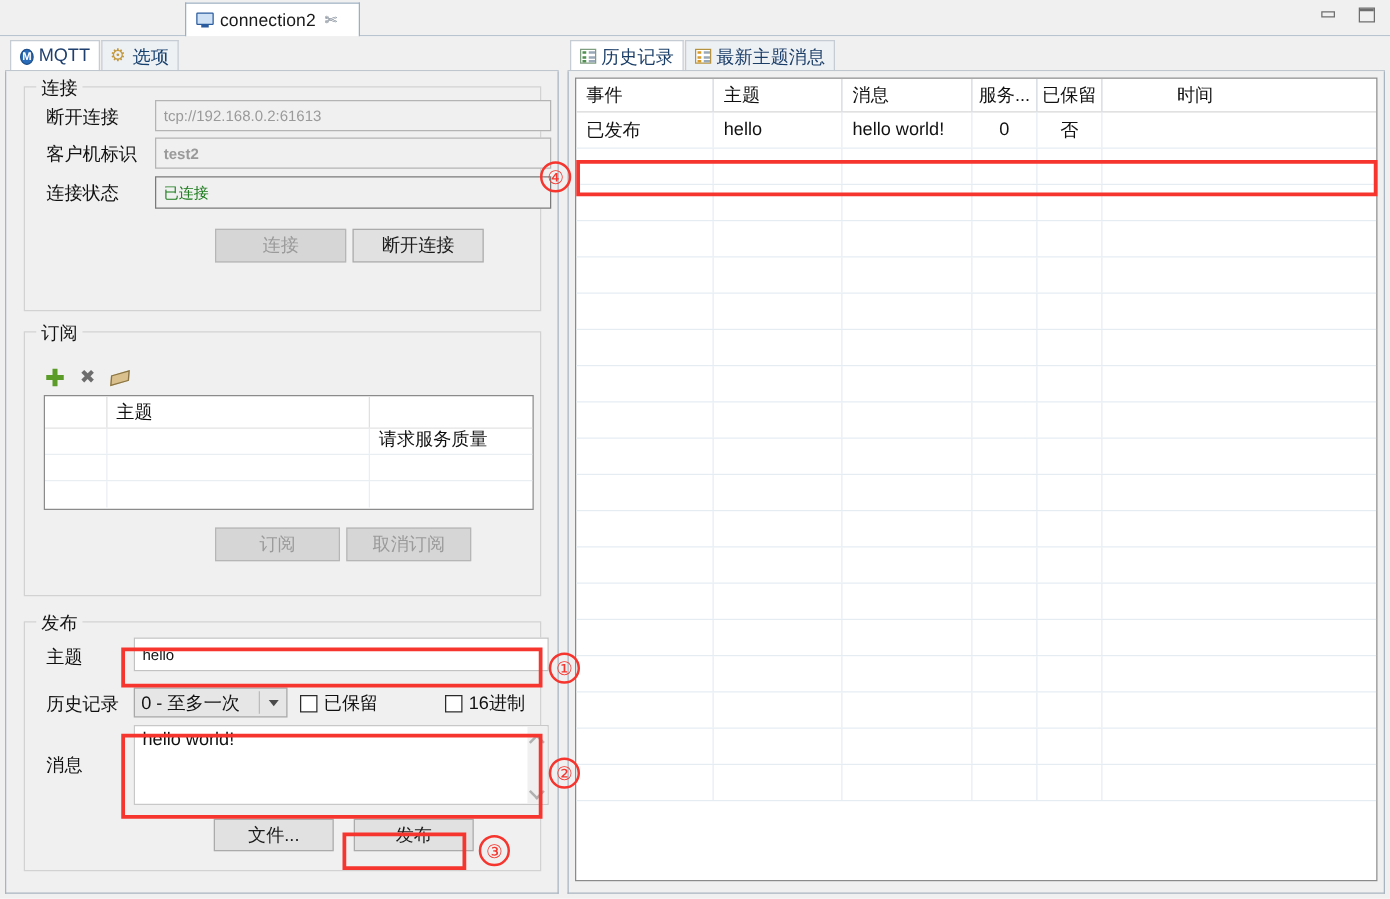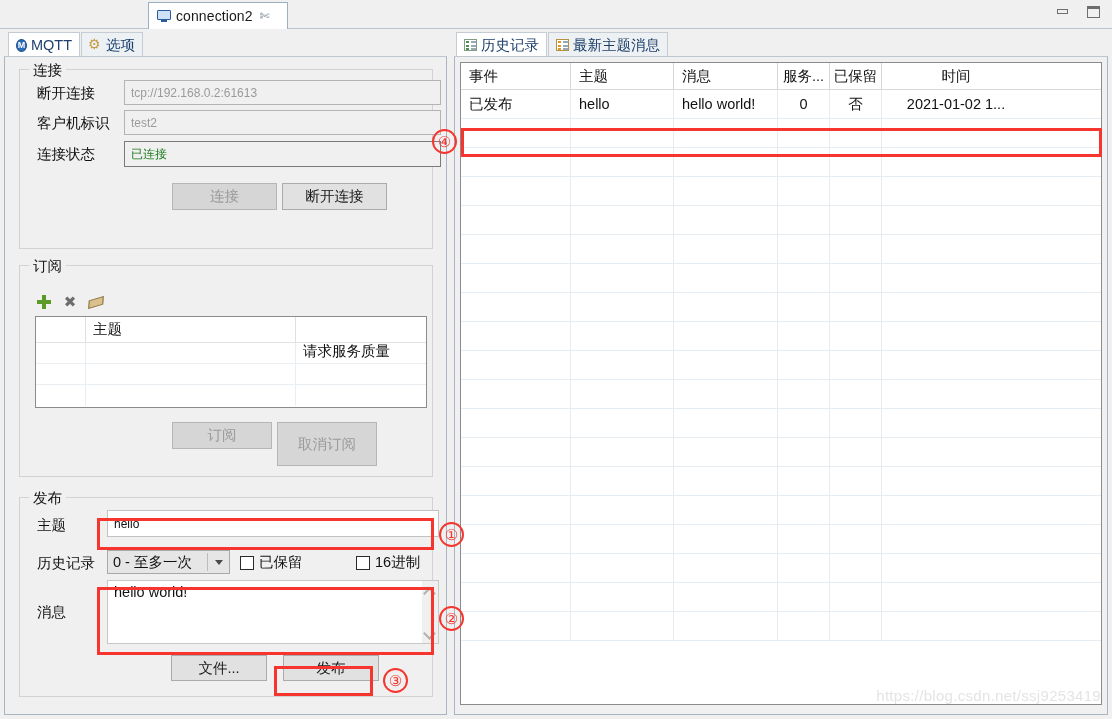--- a/index.html
+++ b/index.html
@@ -375,21 +375,21 @@
 
       <div class="panelbody">
 
         <div class="group" style="left:14px; top:12px; width:414px; height:180px;">
           <div class="gtitle">连接</div>
 
           <div class="flabel" style="left:17px; top:14px;">断开连接</div>
           <div class="finput" style="left:104px; top:10px; width:317px; height:25px;">tcp://192.168.0.2:61613</div>
 
           <div class="flabel" style="left:17px; top:44px;">客户机标识</div>
-          <div class="finput" style="left:104px; top:40px; width:317px; height:25px;">test2</div>
+          <div class="finput" style="left:104px; top:40px; width:317px; height:25px;font-weight:bold;">test2</div>
 
           <div class="flabel" style="left:17px; top:75px;">连接状态</div>
           <div class="finput status" style="left:104px; top:71px; width:317px; height:26px;">已连接</div>
 
           <div class="btn disabled" style="left:152px; top:113px; width:105px; height:27px;">连接</div>
           <div class="btn plain" style="left:262px; top:113px; width:105px; height:27px;">断开连接</div>
         </div>
 
         <div class="group" style="left:14px; top:208px; width:414px; height:212px;">
           <div class="gtitle">订阅</div>
@@ -417,21 +417,21 @@
               <div class="td" style="width:130px; border-right:none;"></div>
             </div>
             <div class="trow" style="height:21px; border-bottom:none;">
               <div class="td" style="width:50px;"></div>
               <div class="td" style="width:210px;"></div>
               <div class="td" style="width:130px; border-right:none;"></div>
             </div>
           </div>
 
           <div class="btn disabled" style="left:152px; top:156px; width:100px; height:27px;">订阅</div>
-          <div class="btn disabled" style="left:257px; top:156px; width:100px; height:44px;">取消订阅</div>
+          <div class="btn disabled" style="left:257px; top:156px; width:100px; height:27px;">取消订阅</div>
         </div>
 
         <div class="group" style="left:14px; top:440px; width:414px; height:200px;">
           <div class="gtitle">发布</div>
 
           <div class="flabel" style="left:17px; top:18px;">主题</div>
           <div class="finput" style="left:87px; top:12px; width:332px; height:27px; color:#111; background:#ffffff; border-color:#c2c2c2;">hello</div>
 
           <div class="flabel" style="left:17px; top:56px;">历史记录</div>
           <div class="select" style="left:87px; top:52px; width:123px; height:24px;">
@@ -502,21 +502,20 @@
             <div class="hth ctr" style="width:52px;">已保留</div>
             <div class="hth ctr" style="width:148px; border-right:none;">时间</div>
           </div>
 
           <div class="hrow">
             <div class="htd pad" style="width:110px;">已发布</div>
             <div class="htd pad" style="width:103px;">hello</div>
             <div class="htd pad" style="width:104px;">hello world!</div>
             <div class="htd ctr" style="width:52px;">0</div>
             <div class="htd ctr" style="width:52px;">否</div>
-            <div class="htd ctr" style="width:148px; border-right:none;">2021-01-02 1...</div>
           </div>
 
           <div id="empty-rows">
               <div class="hrow">
                 <div class="htd" style="width: 110px;"></div>
                 <div class="htd" style="width: 103px;"></div>
                 <div class="htd" style="width: 104px;"></div>
                 <div class="htd" style="width: 52px;"></div>
                 <div class="htd" style="width: 52px;"></div>
                 <div class="htd" style="width: 148px; border-right: none;"></div>
@@ -653,21 +652,20 @@
                 <div class="htd" style="width: 110px;"></div>
                 <div class="htd" style="width: 103px;"></div>
                 <div class="htd" style="width: 104px;"></div>
                 <div class="htd" style="width: 52px;"></div>
                 <div class="htd" style="width: 52px;"></div>
                 <div class="htd" style="width: 148px; border-right: none;"></div>
               </div>
             </div>
         </div>
 
-        <div class="watermark">https://blog.csdn.net/ssj9253419</div>
       </div>
     </div>
 
     <div class="redbox" style="left:97px; top:489px; width:337px; height:32px;"></div>
     <div class="circnum" style="left:439px; top:493px;">①</div>
 
     <div class="redbox" style="left:97px; top:558px; width:337px; height:68px;"></div>
     <div class="circnum" style="left:439px; top:577px;">②</div>
 
     <div class="redbox" style="left:274px; top:637px; width:99px; height:30px;"></div>

